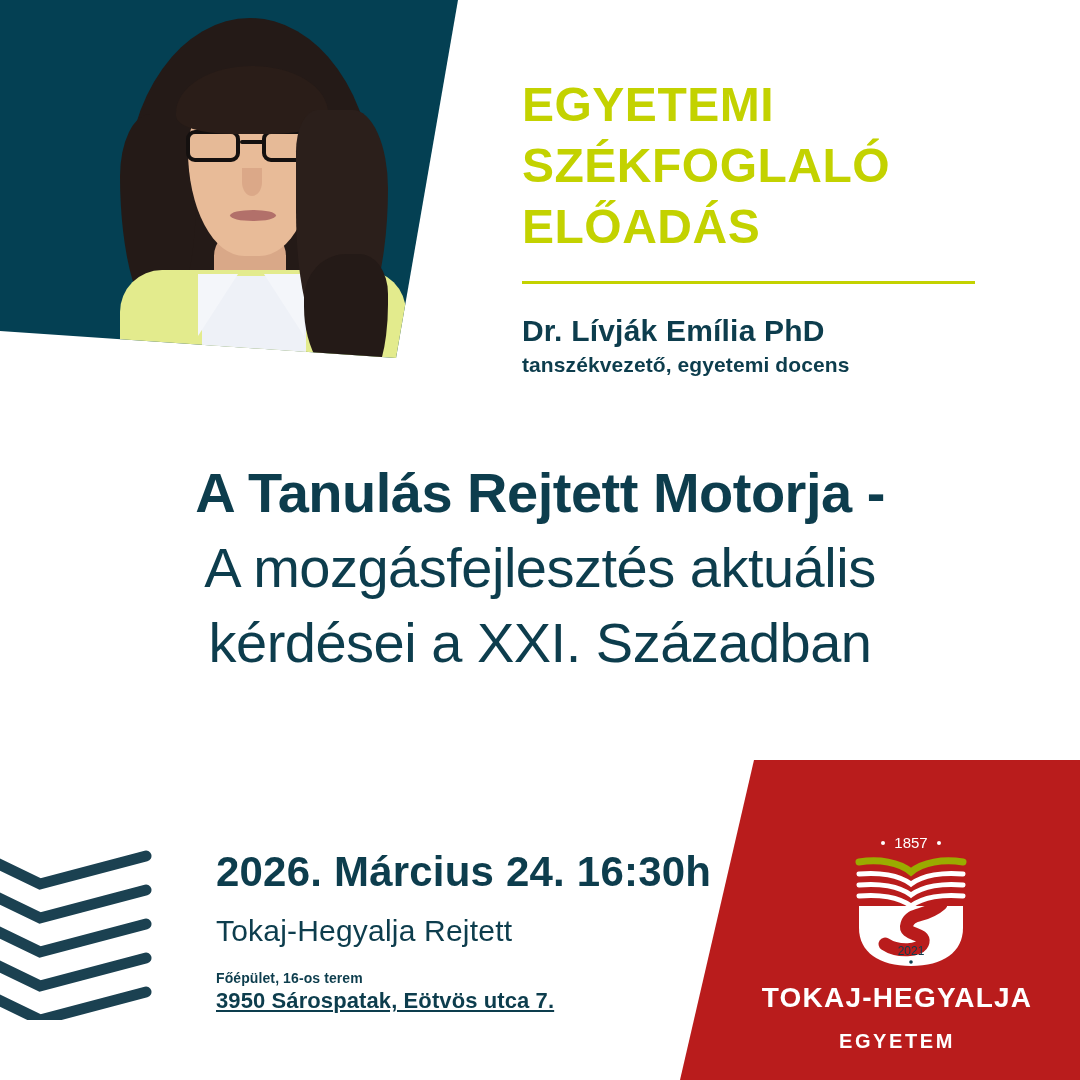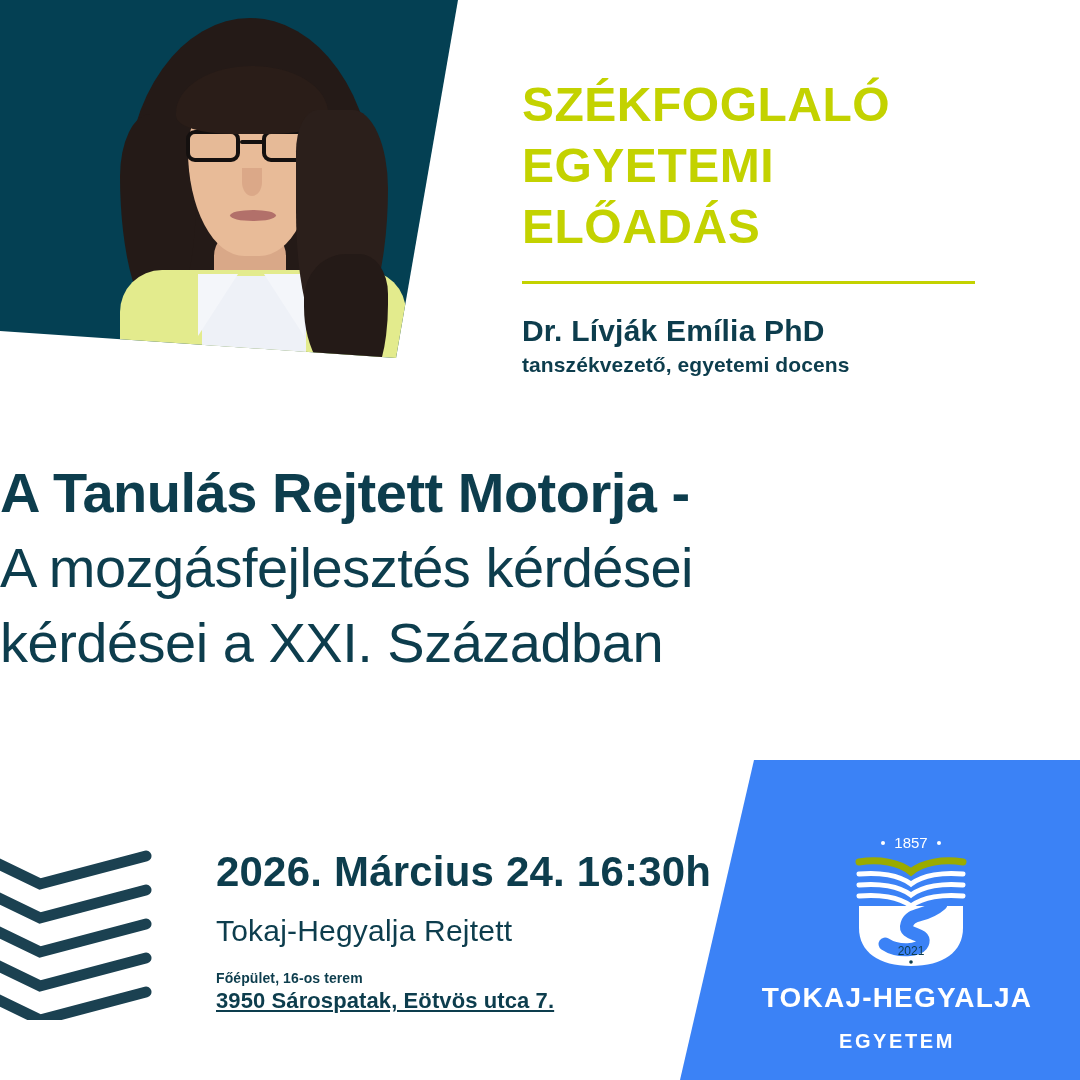--- a/index.html
+++ b/index.html
@@ -231,20 +231,21 @@
     font-weight: bold;
     letter-spacing: 0.1px;
   }
 
   
   .lecture-title {
     position: absolute;
     left: 0;
     top: 455px;
     width: 1080px;
+    text-align: center;
     color: #0d3d4d;
   }
   .lecture-line {
     font-size: 56px;
     line-height: 75px;
     letter-spacing: -0.5px;
     white-space: nowrap;
   }
   .lecture-line.bold { font-weight: bold; }
   .lecture-line.light { font-weight: 300; }
@@ -290,21 +291,21 @@
     height: 172px;
   }
 
   
   .logo-panel {
     position: absolute;
     left: 680px;
     top: 760px;
     width: 400px;
     height: 320px;
-    background: #3b82f6;
+    background: #b91c1c;
     -webkit-clip-path: polygon(74px 0, 400px 0, 400px 320px, 0 320px);
     clip-path: polygon(74px 0, 400px 0, 400px 320px, 0 320px);
   }
   .logo-emblem {
     position: absolute;
     left: 165px;
     top: 72px;
     width: 132px;
     height: 140px;
   }
@@ -354,32 +355,32 @@
       <div class="bridge"></div>
     </div>
     <div class="fringe"></div>
     <div class="hair-right"></div>
     <div class="hair-front-r"></div>
   </div>
 </div>
 
 <div class="header">
   <div class="header-title">
+    <div>EGYETEMI</div>
     <div>SZÉKFOGLALÓ</div>
-    <div>EGYETEMI</div>
     <div>ELŐADÁS</div>
   </div>
   <div class="header-rule"></div>
   <div class="speaker-name">Dr. Lívják Emília PhD</div>
   <div class="speaker-role">tanszékvezető, egyetemi docens</div>
 </div>
 
 <div class="lecture-title">
   <div class="lecture-line bold">A Tanulás Rejtett Motorja -</div>
-  <div class="lecture-line light">A mozgásfejlesztés kérdései</div>
+  <div class="lecture-line light">A mozgásfejlesztés aktuális</div>
   <div class="lecture-line light">kérdései a XXI. Században</div>
 </div>
 
 <div class="event">
   <div class="event-date">2026. Március 24. 16:30h</div>
   <div class="event-venue">Tokaj-Hegyalja Rejtett</div>
   <div class="event-room">Főépület, 16-os terem</div>
   <div class="event-address">3950 Sárospatak, Eötvös utca 7.</div>
 </div>
 

